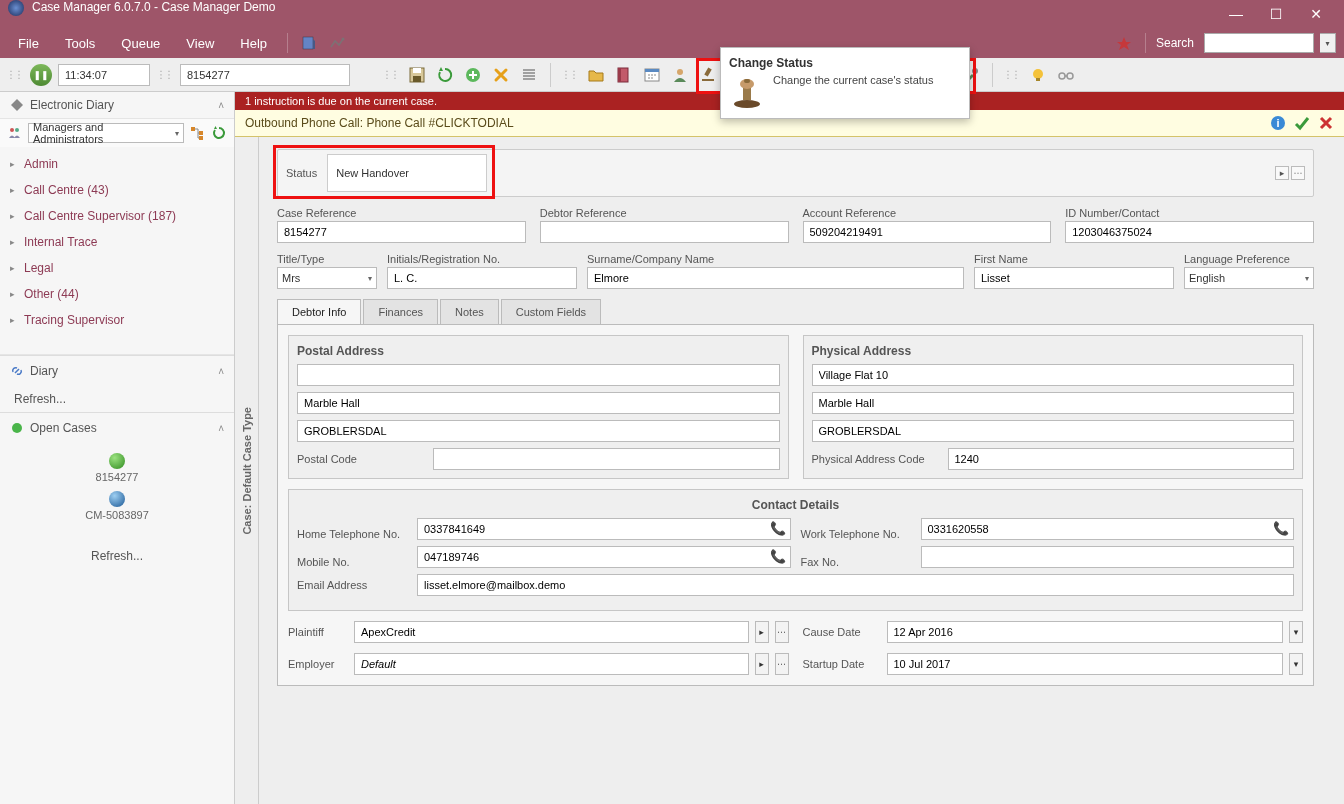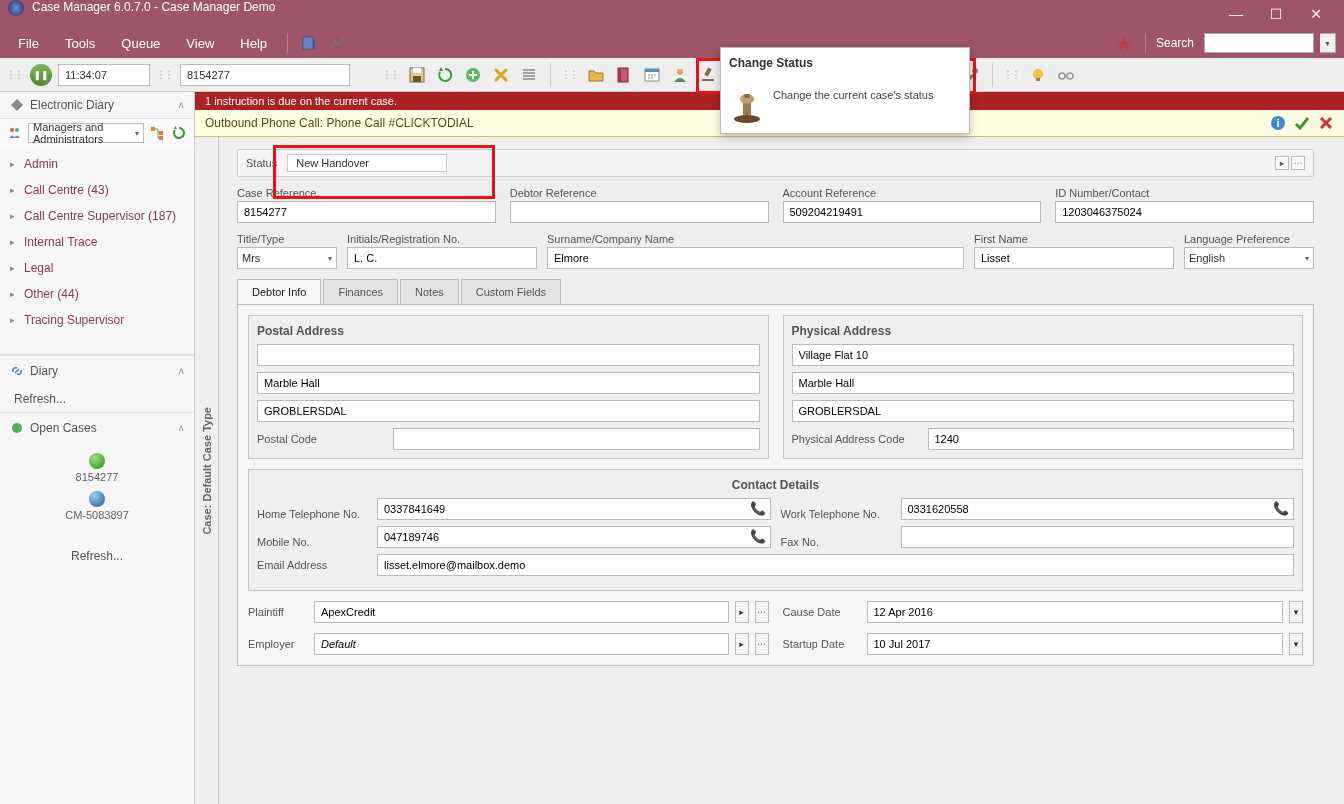--- a/index.html
+++ b/index.html
@@ -30,21 +30,21 @@
 .queue-box { width: 170px; }
 .tb-icon { width: 22px; height: 22px; display: flex; align-items: center; justify-content: center; cursor: pointer; }
 .tb-icon.svg svg { width: 18px; height: 18px; }
 
 .tb-sep { width: 1px; height: 24px; background: #ccc; margin: 0 4px; }
 
 
 .main { display: flex; height: calc(804px - 28px - 30px - 34px); }
 
 
-.sidebar { width: 195px; background: #f6f6f6; border-right: 1px solid #ccc; display: flex; flex-direction: column; }
+.sidebar { width: 235px; background: #f6f6f6; border-right: 1px solid #ccc; display: flex; flex-direction: column; }
 .side-section { border-bottom: 1px solid #ddd; }
 .side-head { display: flex; align-items: center; padding: 6px 10px; font-size: 12px; color: #555; }
 .side-head .chev { margin-left: auto; font-size: 10px; color: #888; cursor: pointer; }
 .side-head .diamond-icon { width:14px; height:14px; margin-right:6px; display:inline-block; }
 .side-sub { display: flex; align-items: center; padding: 4px 6px; background: #fafafa; border-top: 1px solid #e5e5e5; gap:4px; }
 .side-sub .combo { flex: 1; height: 20px; border: 1px solid #bbb; background: #fff; padding: 0 4px; font-size: 11px; display: flex; align-items: center; }
 .side-sub .combo .dd { margin-left: auto; font-size: 8px; color: #666; }
 .side-sub .mini { width: 18px; height: 18px; display:flex; align-items:center; justify-content:center; cursor:pointer; }
 .tree { padding: 4px 0; }
 .tree-item { display: flex; align-items: center; padding: 6px 10px; color: #8d3a54; font-size: 12px; cursor: pointer; }
@@ -69,21 +69,21 @@
 .call-bar .right-icons { margin-left: auto; display: flex; gap: 8px; align-items: center; }
 .call-bar .ri { width: 16px; height: 16px; cursor: pointer; display:flex; align-items:center; justify-content:center; }
 
 .vbar { position: absolute; left: 0; top: 45px; bottom: 0; width: 24px; background: #eee; border-right: 1px solid #ccc; display: flex; align-items: center; justify-content: center; }
 .vbar .vtext { writing-mode: vertical-rl; transform: rotate(180deg); font-size: 11px; color: #666; font-weight: 600; }
 
 .form-area { margin-left: 24px; padding: 12px 30px 12px 18px; overflow: auto; background: #eee; flex: 1; position: relative; }
 
 .status-row { display: flex; align-items: center; background: #f4f4f4; border: 1px solid #ccc; padding: 4px 8px; margin-bottom: 10px; border-radius: 2px; }
 .status-row .lbl { font-size: 11px; color: #555; margin-right: 10px; }
-.status-row .val { background: #fff; border: 1px solid #ccc; padding: 2px 8px; font-size: 11px; flex: 0 0 160px; }
+.status-row .val { background: #fff; border: 1px solid #ccc; padding: 12px 8px; font-size: 11px; flex: 0 0 160px; }
 .status-row .nav { margin-left: auto; display: flex; gap: 2px; }
 .status-row .nav span { width: 14px; height: 14px; border: 1px solid #bbb; background:#f9f9f9; display:flex; align-items:center; justify-content:center; font-size:9px; color:#555; cursor:pointer; }
 
 .row4 { display: flex; gap: 14px; margin-bottom: 10px; }
 .col { flex: 1; display: flex; flex-direction: column; }
 .flabel { font-size: 11px; color: #555; margin-bottom: 2px; }
 .finput { height: 22px; border: 1px solid #bbb; background: #fff; padding: 0 6px; font-size: 11px; }
 .fselect { height: 22px; border: 1px solid #bbb; background: #fff; padding: 0 4px; font-size: 11px; display:flex; align-items:center; }
 .fselect .dd { margin-left:auto; font-size:8px; color:#666; }
 
@@ -118,21 +118,21 @@
 
 .bottom-row { display:flex; gap:14px; margin-top:10px; }
 .bottom-row .seg { display:flex; align-items:center; gap:6px; }
 .bottom-row .seg .slabel { font-size:11px; color:#555; width:60px; }
 .bottom-row .seg .slabel.wide { width: 78px; }
 .bottom-row .seg input { height:22px; border:1px solid #bbb; background:#fff; padding:0 6px; font-size:11px; }
 .lookup { width: 14px; height: 22px; border:1px solid #bbb; background:#f3f3f3; display:flex; align-items:center; justify-content:center; font-size:9px; cursor:pointer; }
 
 
 .tooltip-pop { position: absolute; left: 720px; top: 47px; width: 250px; background: #fff; border: 1px solid #bbb; box-shadow: 0 3px 8px rgba(0,0,0,0.25); padding: 8px; z-index: 50; }
-.tooltip-pop .tt-title { font-weight: 600; font-size: 12px; color: #333; margin-bottom: 19px; }
+.tooltip-pop .tt-title { font-weight: 600; font-size: 12px; color: #333; margin-bottom: 4px; }
 .tooltip-pop .tt-body { display: flex; gap: 8px; align-items: flex-start; }
 .tooltip-pop .tt-icon { width: 36px; height: 36px; flex-shrink:0; }
 .tooltip-pop .tt-desc { font-size: 11px; color: #444; }
 
 
 .hl-box { position: absolute; border: 3px solid #e11; pointer-events:none; z-index: 30; }
 .hl1 { left: 696px; top: 58px; width: 280px; height: 36px; }
 .hl2 { left: 273px; top: 145px; width: 222px; height: 54px; }
 
 

